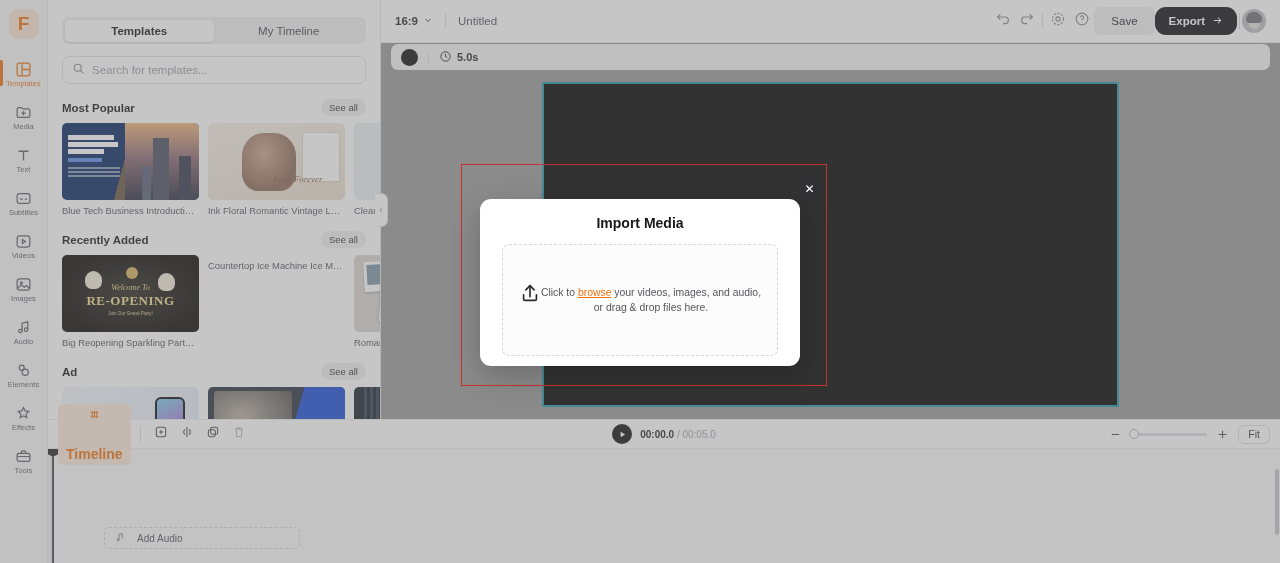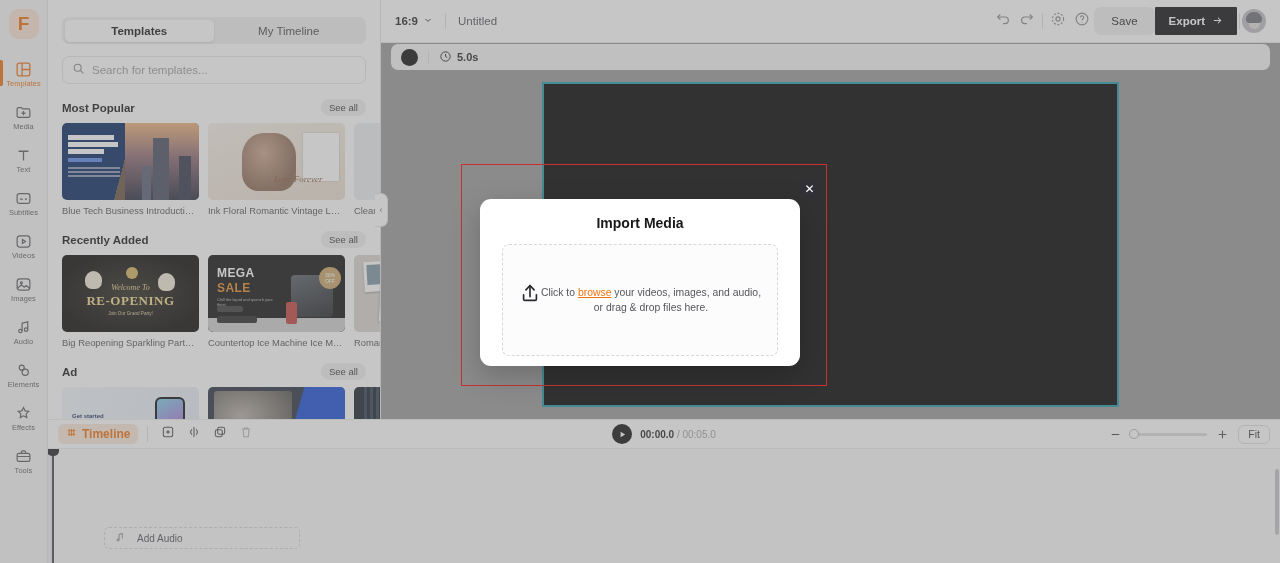--- a/index.html
+++ b/index.html
@@ -199,21 +199,21 @@
   .proj-title { font-size: 11.5px; color: #55555c; cursor: text; }
   .tb-right { margin-left: auto; display: flex; align-items: center; gap: 0; }
   .ic-btn { width: 24px; height: 24px; display: flex; align-items: center;
     justify-content: center; color: #8a8a90; cursor: pointer; }
   .ic-btn svg { width: 16px; height: 16px; }
   .btn-save {
     height: 28px; padding: 0 17px; border-radius: 7px; background: #efeff1;
     display: flex; align-items: center; font-size: 11.5px; color: #27272b; cursor: pointer;
   }
   .btn-export {
-    height: 28px; padding: 0 14px; border-radius: 1px; background: #111114;
+    height: 28px; padding: 0 14px; border-radius: 11px; background: #111114;
     color: #fff; display: flex; align-items: center; gap: 7px;
     font-size: 11.5px; font-weight: bold; cursor: pointer;
   }
   .avatar { width: 24px; height: 24px; border-radius: 50%;
     background: #bdbdc4; overflow: hidden; position: relative; cursor: pointer; }
   .avatar .hair { position: absolute; left: 4px; top: 3px; width: 16px; height: 11px;
     background: #6f7078; border-radius: 8px 8px 4px 4px; }
   .avatar .face { position: absolute; left: 7px; top: 9px; width: 11px; height: 11px;
     background: #e2dcd8; border-radius: 50%; }
 
@@ -237,23 +237,23 @@
     border: 1.6px solid #ff0000; z-index: 55; pointer-events: none;
   }
 
   
   .bottombar {
     position: absolute; left: 48px; right: 0; top: 419px; height: 30px;
     background: #fff; border-top: 1px solid #ececee; border-bottom: 1px solid #ececee;
     display: flex; align-items: center; padding: 0 10px; z-index: 5;
   }
   .tl-chip {
-    display: flex; align-items: center; gap: 5px; background: #fbe9da;
-    color: #f0720f; border-radius: 6px; padding: 3px 8px; font-size: 12px;
-    font-weight: bold; cursor: pointer;
+    display: flex; align-items: center; gap: 23px; background: #fbe9da;
+    color: #f0720f; border-radius: 6px; padding: 3px 8px; font-size: 14px;
+    font-weight: bold; cursor: pointer; flex-direction: column;
   }
   .tl-chip svg { width: 11px; height: 11px; }
   .tl-tools { display: flex; align-items: center; gap: 4px; }
   .tl-tool { width: 22px; height: 22px; display: flex; align-items: center;
     justify-content: center; color: #4c4c52; cursor: pointer; }
   .tl-tool.dim { color: #b5b5bb; }
   .tl-tool svg { width: 14px; height: 14px; }
   .play-wrap { position: absolute; left: 0; right: 0; display: flex;
     align-items: center; justify-content: center; gap: 8px; pointer-events: none; }
   .play-btn { width: 20px; height: 20px; border-radius: 50%; background: #121212;
@@ -512,31 +512,20 @@
             <div class="pc1"></div>
               <div class="pc2"></div>
               <div class="badge"></div>
             <div class="w">Welcome To</div>
               <div class="ro">RE-OPENING</div>
             <div class="sub">Join Our Grand Party!</div>
           </div>
           <div class="card-name">Big Reopening Sparkling Party In...</div>
         </div>
         <div class="card">
-          <div class="thumb t-mega">
-            <div class="counter"></div>
-              <div class="m1">MEGA</div>
-              <div class="m2">SALE</div>
-            <div class="m3">Chill the liquid and quench your thirst</div>
-            <div class="m4"></div>
-              <div class="m5"></div>
-            <div class="mach"></div>
-              <div class="drink"></div>
-              <div class="off">30%<br>OFF</div>
-          </div>
           <div class="card-name">Countertop Ice Machine Ice Mak...</div>
         </div>
         <div class="card">
           <div class="thumb t-roman">
             <div class="p1">
                 <i></i>
               </div>
               <div class="p2"></div>
           </div>
           <div class="card-name">Roman...</div>

